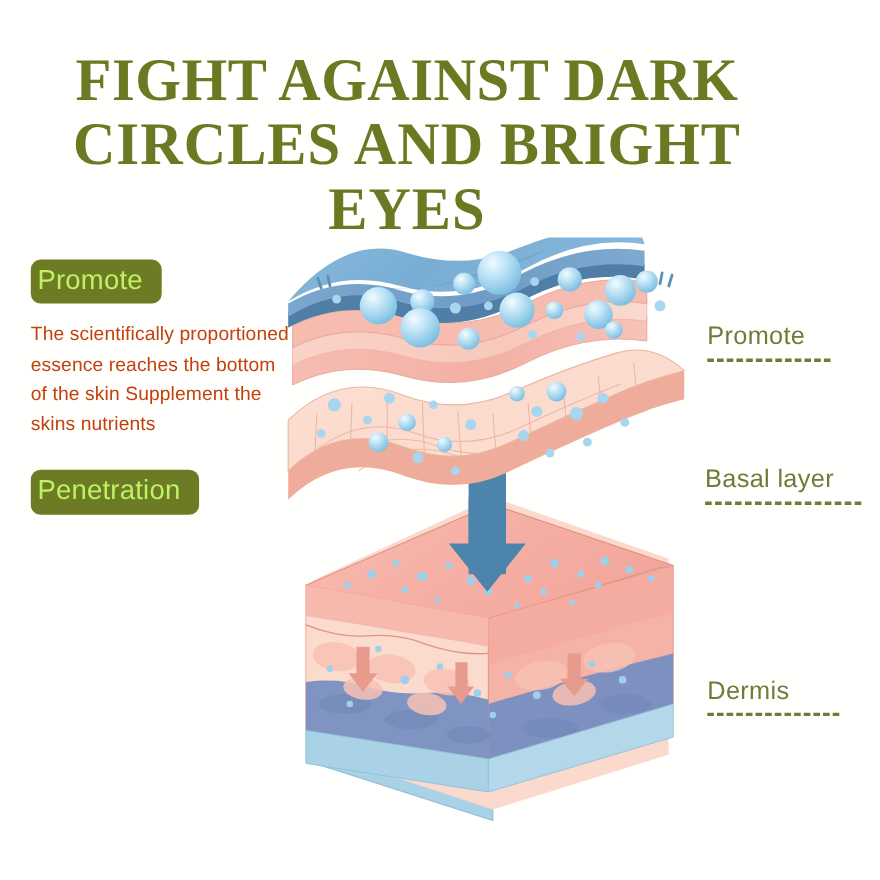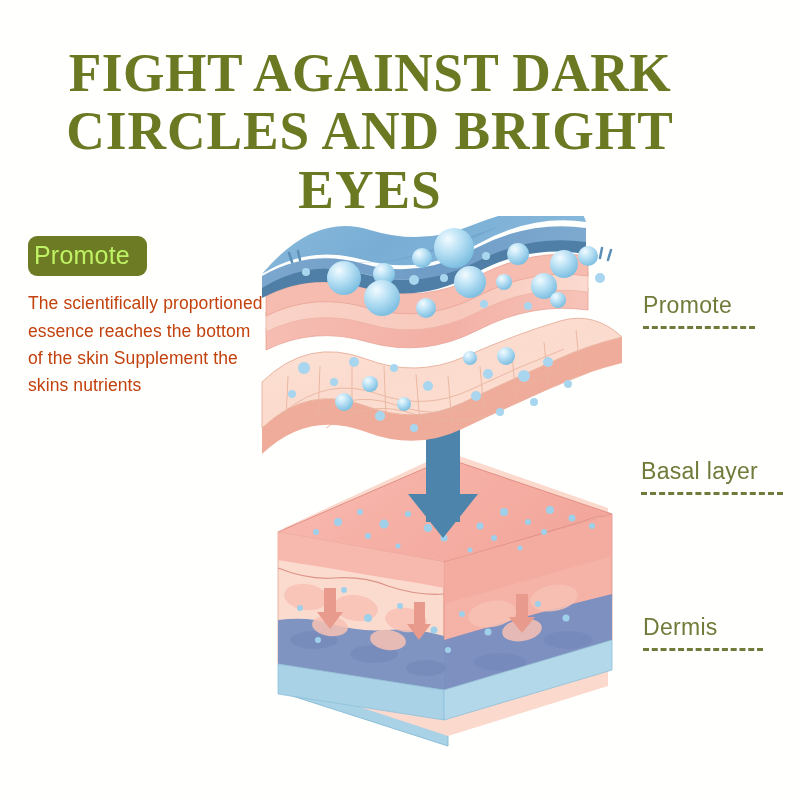--- a/index.html
+++ b/index.html
@@ -78,21 +78,21 @@
     white-space: nowrap;
   }
   .layer-label .dash {
     display: block;
     margin-top: 7px;
     height: 0;
     border-top: 3px dashed #6f7b39;
   }
   #label-cuticle      { left: 643px; top: 292px; }
   #label-cuticle .dash { width: 112px; }
-  #label-basal        { left: 641px; top: 422px; margin-top: 36px; }
+  #label-basal        { left: 641px; top: 422px; }
   #label-basal .dash   { width: 142px; }
   #label-dermis       { left: 643px; top: 582px; margin-top: 32px; }
   #label-dermis .dash  { width: 120px; }
 
   
   #skin-illustration {
     position: absolute;
     left: 248px;
     top: 216px;
     width: 388px;
@@ -108,20 +108,21 @@
 </div>
 
 <div id="left-column">
 
   <div id="promote-group">
     <div class="badge">Promote</div>
     <div class="body-text">The scientifically proportioned essence reaches the bottom of the skin Supplement the skins nutrients</div>
   </div>
 
   <div id="penetration-group">
+    <div class="badge">Penetration</div>
   </div>
 
 </div>
 
 <div class="layer-label" id="label-cuticle">
   <span>Promote</span>
   <span class="dash"></span>
 </div>
 
 <div class="layer-label" id="label-basal">

